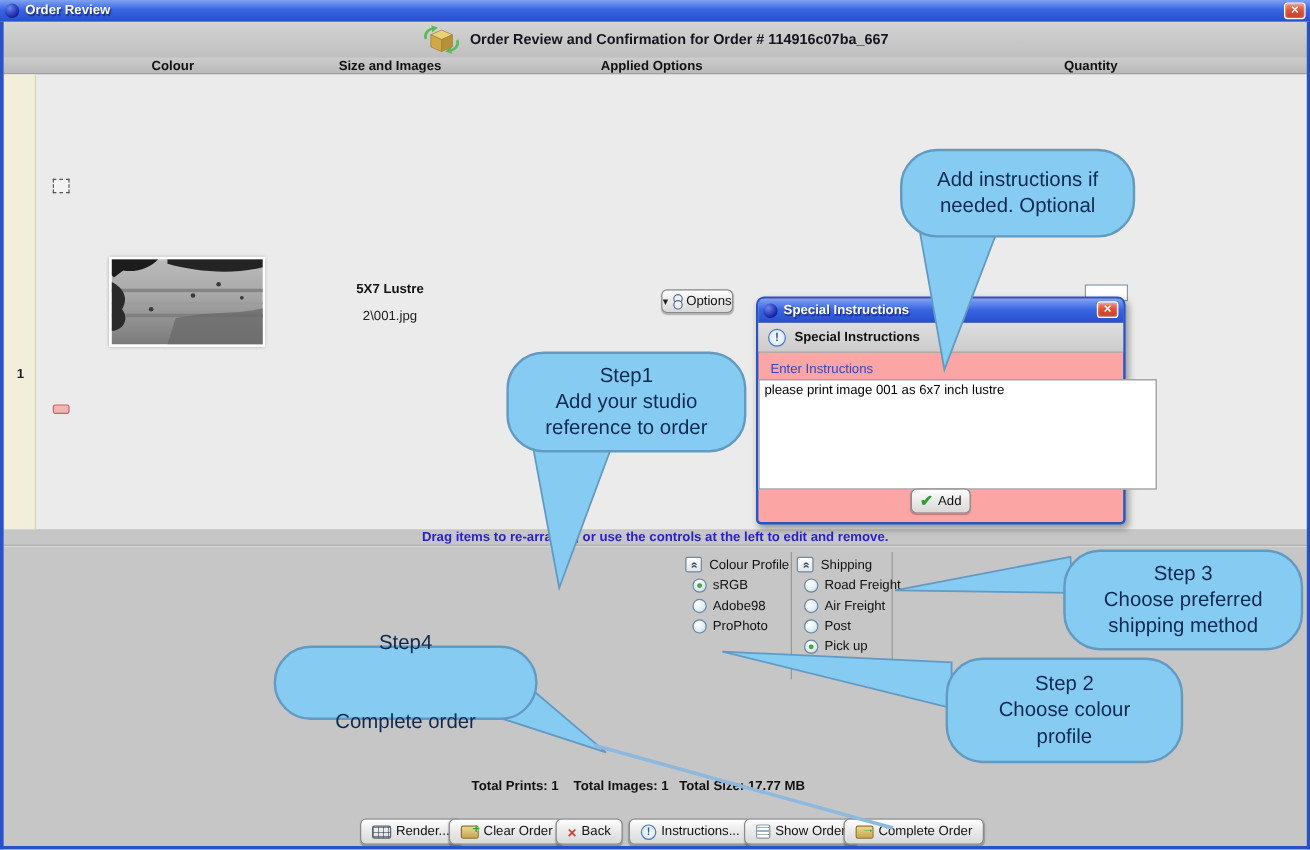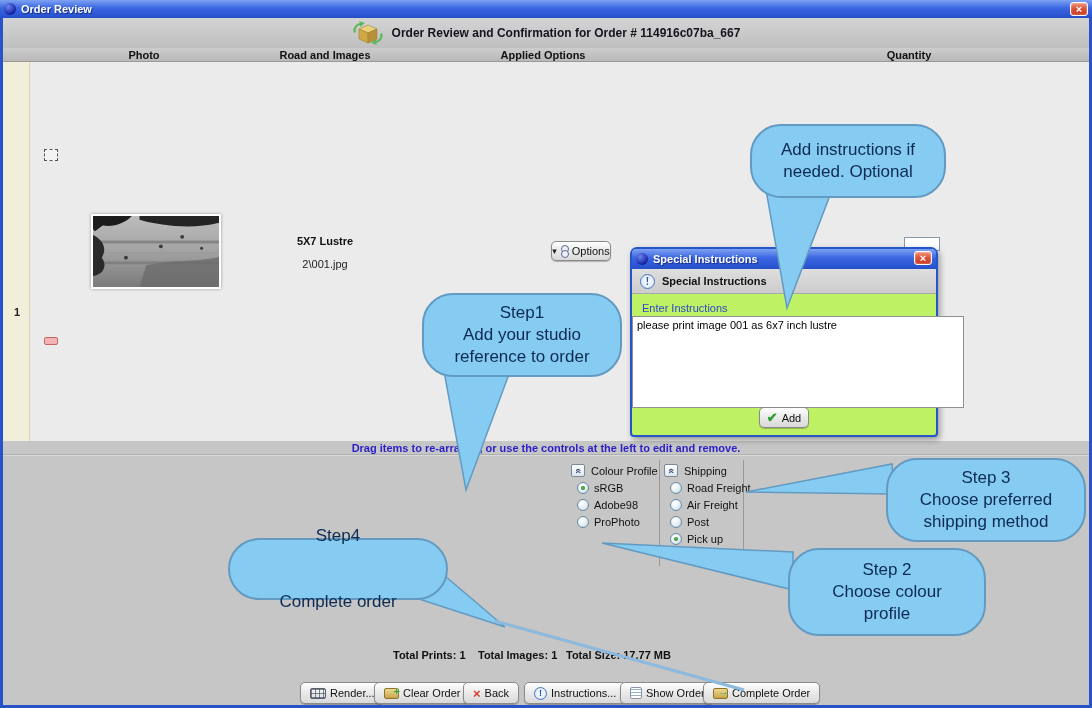--- a/index.html
+++ b/index.html
@@ -59,21 +59,21 @@
   .toolbtn { position:absolute; top:682px; height:22px; padding:0 9px; }
   .ic-grid { width:16px; height:11px; border:1px solid #55606e; background:linear-gradient(#7c8aa0,#b9c4d2); background-image:repeating-linear-gradient(90deg, rgba(40,50,70,.55) 0 1px, transparent 1px 4px), repeating-linear-gradient(0deg, rgba(40,50,70,.55) 0 1px, transparent 1px 4px); border-radius:2px; }
   .ic-box { width:15px; height:11px; background:linear-gradient(#ecd88c,#c8a64e); border:1px solid #8e7428; border-radius:2px; position:relative; }
   .ic-box .ov { position:absolute; right:-2px; top:-3px; font-size:11px; font-weight:bold; color:#2e9e2e; line-height:11px; text-shadow:0 0 1px #fff; }
   .ic-x { color:#d23c2c; font-weight:bold; font-size:13px; line-height:13px; }
   .ic-info { width:13px; height:13px; border-radius:50%; border:1px solid #4878c0; background:radial-gradient(#ffffff,#cfe0f4); color:#2858b0; font-size:9px; font-weight:bold; display:flex; align-items:center; justify-content:center; }
   .ic-list { width:12px; height:12px; border:1px solid #8894a4; background:#fff; background-image:repeating-linear-gradient(0deg, transparent 0 2px, #9ab0c4 2px 3px); border-radius:2px; }
   .ic-check { color:#2e9e2e; font-weight:bold; font-size:13px; line-height:13px; }
 
   
-  #dialog { left:630px; top:247px; width:308px; height:190px; border:2px solid #2456c8; border-radius:7px 7px 4px 4px; background:#bef264; z-index:5; box-shadow:2px 3px 6px rgba(0,0,0,.35); }
+  #dialog { left:630px; top:247px; width:308px; height:190px; border:2px solid #2456c8; border-radius:7px 7px 4px 4px; background:#fca5a5; z-index:5; box-shadow:2px 3px 6px rgba(0,0,0,.35); }
   #dlg-titlebar { height:20px; border-radius:4px 4px 0 0; background:linear-gradient(#7ea2f2,#3a66e2 45%,#2b55d2 85%,#2450c4); display:flex; align-items:center; padding:0 4px; position:relative; }
   #dlg-titlebar .ttl { color:#fff; font-weight:bold; font-size:11px; margin-left:5px; text-shadow:1px 1px 1px rgba(0,0,40,.5); }
   #dlg-titlebar .close-btn { top:2px; }
   #dlg-heading { height:25px; background:linear-gradient(#dedede,#cccccc); border-bottom:1px solid #a8a8a8; display:flex; align-items:center; gap:7px; padding-left:8px; }
   #dlg-heading .ic-info { width:15px; height:15px; font-size:10px; }
   #dlg-heading .htxt { font-size:11px; font-weight:bold; color:#111; }
   #dlg-fieldlbl { margin:8px 0 2px 10px; font-size:11px; color:#2f48c8; }
   #dlg-text { display:block; width:332px; height:92px; margin:0 auto; border:1px solid #909090; background:#fff; font-size:11px; font-family:"Liberation Sans",sans-serif; padding:2px 4px; resize:none; }
   #dlg-addbtn { position:absolute; left:50%; transform:translateX(-50%); bottom:7px; width:50px; height:21px; }
 
@@ -99,22 +99,22 @@
     <path d="M2,13 C0,9 3,4 8,3 L7,1 L13,3 L8,7 L8,5 C5,6 3,9 4,12 Z" fill="#5cb85c"></path>
     <path d="M30,13 C32,17 29,22 24,23 L25,25 L19,23 L24,19 L24,21 C27,20 29,17 28,14 Z" fill="#5cb85c"></path>
     <polygon points="7,9 16,5 25,9 16,13" fill="#e9d27c" stroke="#a08030" stroke-width="0.6"></polygon>
     <polygon points="7,9 16,13 16,23 7,19" fill="#d0a845" stroke="#a08030" stroke-width="0.6"></polygon>
     <polygon points="25,9 16,13 16,23 25,19" fill="#b89038" stroke="#a08030" stroke-width="0.6"></polygon>
   </svg>
   <span class="htxt">Order Review and Confirmation for Order # 114916c07ba_667</span>
 </div>
 
 <div class="abs" id="colheader">
-  <span class="colh" style="left:141px;">Photo</span>
-  <span class="colh" style="left:322px;">Road and Images</span>
+  <span class="colh" style="left:141px;">Colour</span>
+  <span class="colh" style="left:322px;">Size and Images</span>
   <span class="colh" style="left:540px;">Applied Options</span>
   <span class="colh" style="left:906px;">Quantity</span>
 </div>
 
 <div class="abs tex" id="main">
   <div class="abs" id="rowstrip"></div>
   <div class="abs" id="rownum">1</div>
   <div class="abs" id="selbox"></div>
   <div class="abs" id="removebox"></div>
 

